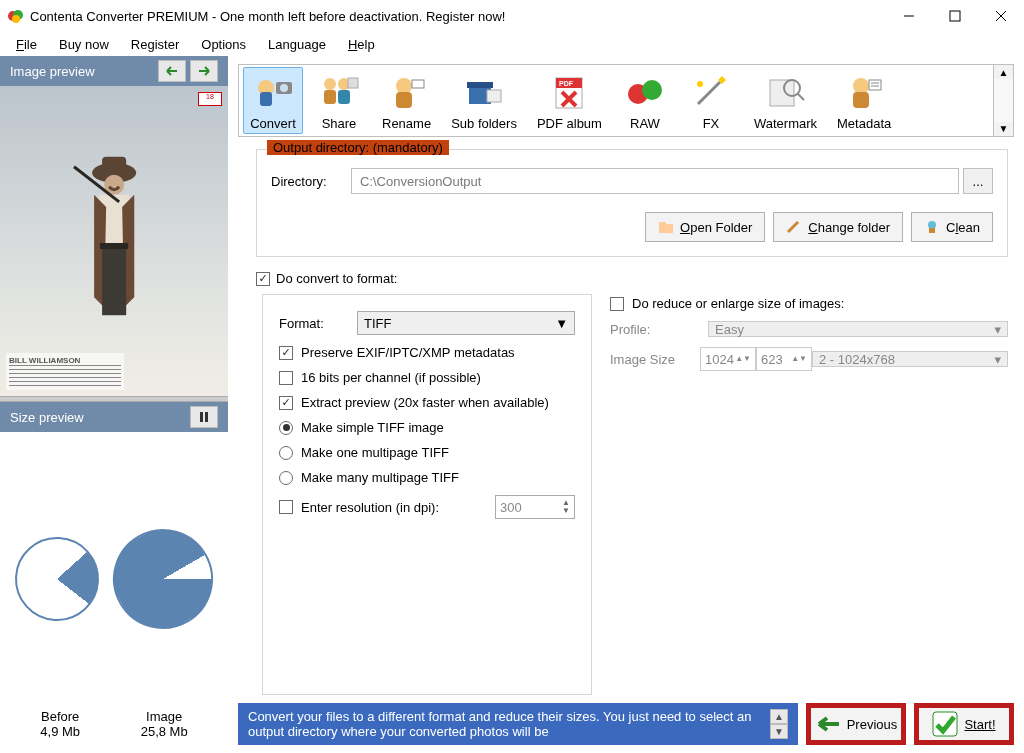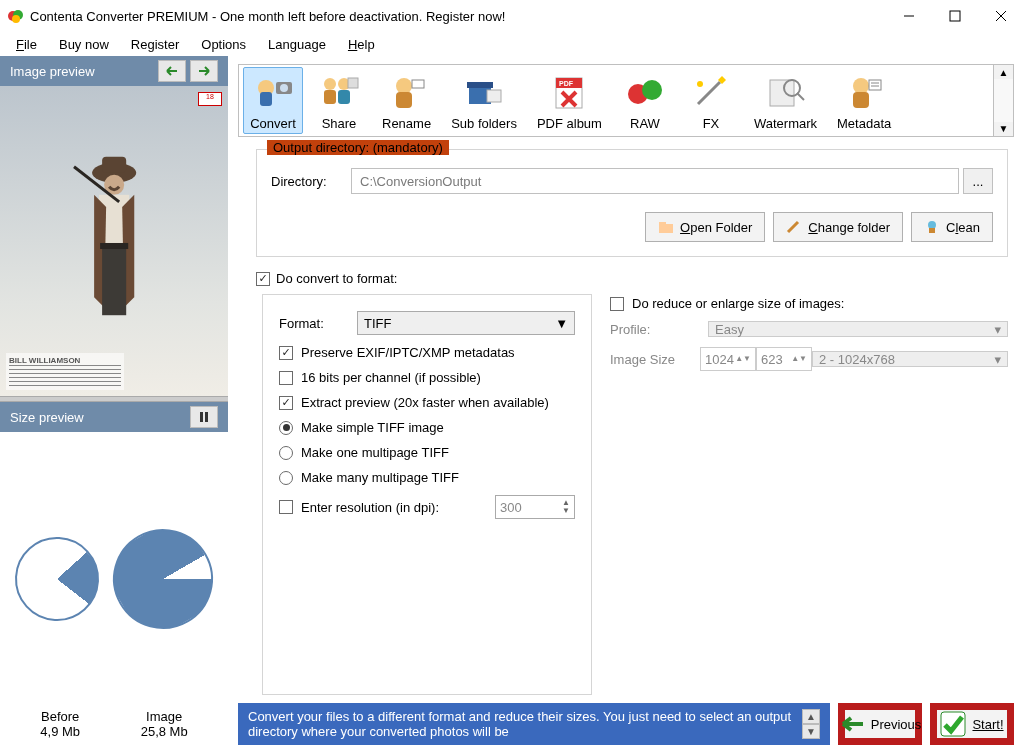--- a/index.html
+++ b/index.html
@@ -59,21 +59,21 @@
 .right-opt { flex:1; padding-top: 2px; }
 .right-opt .disabled { color:#888; }
 .right-opt .profile-select, .right-opt .imgsize-select{ height:16px; border:1px solid #ccc; background:#eee; display:flex; align-items:center; padding:0 6px; justify-content:space-between; color:#888;text-align:right;}
 .size-inputs { display:flex; align-items:center; margin-top:10px;}
 .num { width:56px; height:24px; border:1px solid #ccc; background:#fff; color:#888; display:flex; align-items:center; justify-content:space-between; padding:0 4px;}
 .footer { display:flex; gap: 8px; padding-top: 8px; margin: 0 0 0 0; align-items: stretch; }
 .info-box { flex:1; background:#3a69bd; color:#fff; padding: 6px 10px; font-size:13px; position:relative; display:flex; }
 .info-text{ flex:1;}
 .info-scroll{ width:18px; background:#e8e8e8; display:flex; flex-direction:column; }
 .info-scroll .a{ flex:1; display:flex; align-items:center; justify-content:center; color:#555; font-size:10px; border:1px solid #bbb;}
-.big-btn { width: 84px; border:7px solid #b91c1c; background:#f3f3f3; display:flex; align-items:center; justify-content:center; gap:6px; font-size:13px; }
+.big-btn { width: 100px; border:5px solid #b91c1c; background:#f3f3f3; display:flex; align-items:center; justify-content:center; gap:6px; font-size:13px; }
 svg { display:block; }
 </style>
 </head>
 <body>
 
 <div class="titlebar">
   <span class="titlebar-icon">
     <svg viewBox="0 0 16 16">
         <circle cx="5" cy="8" r="5" fill="#d33"></circle>
         <circle cx="10" cy="7" r="5" fill="#3a3"></circle>

